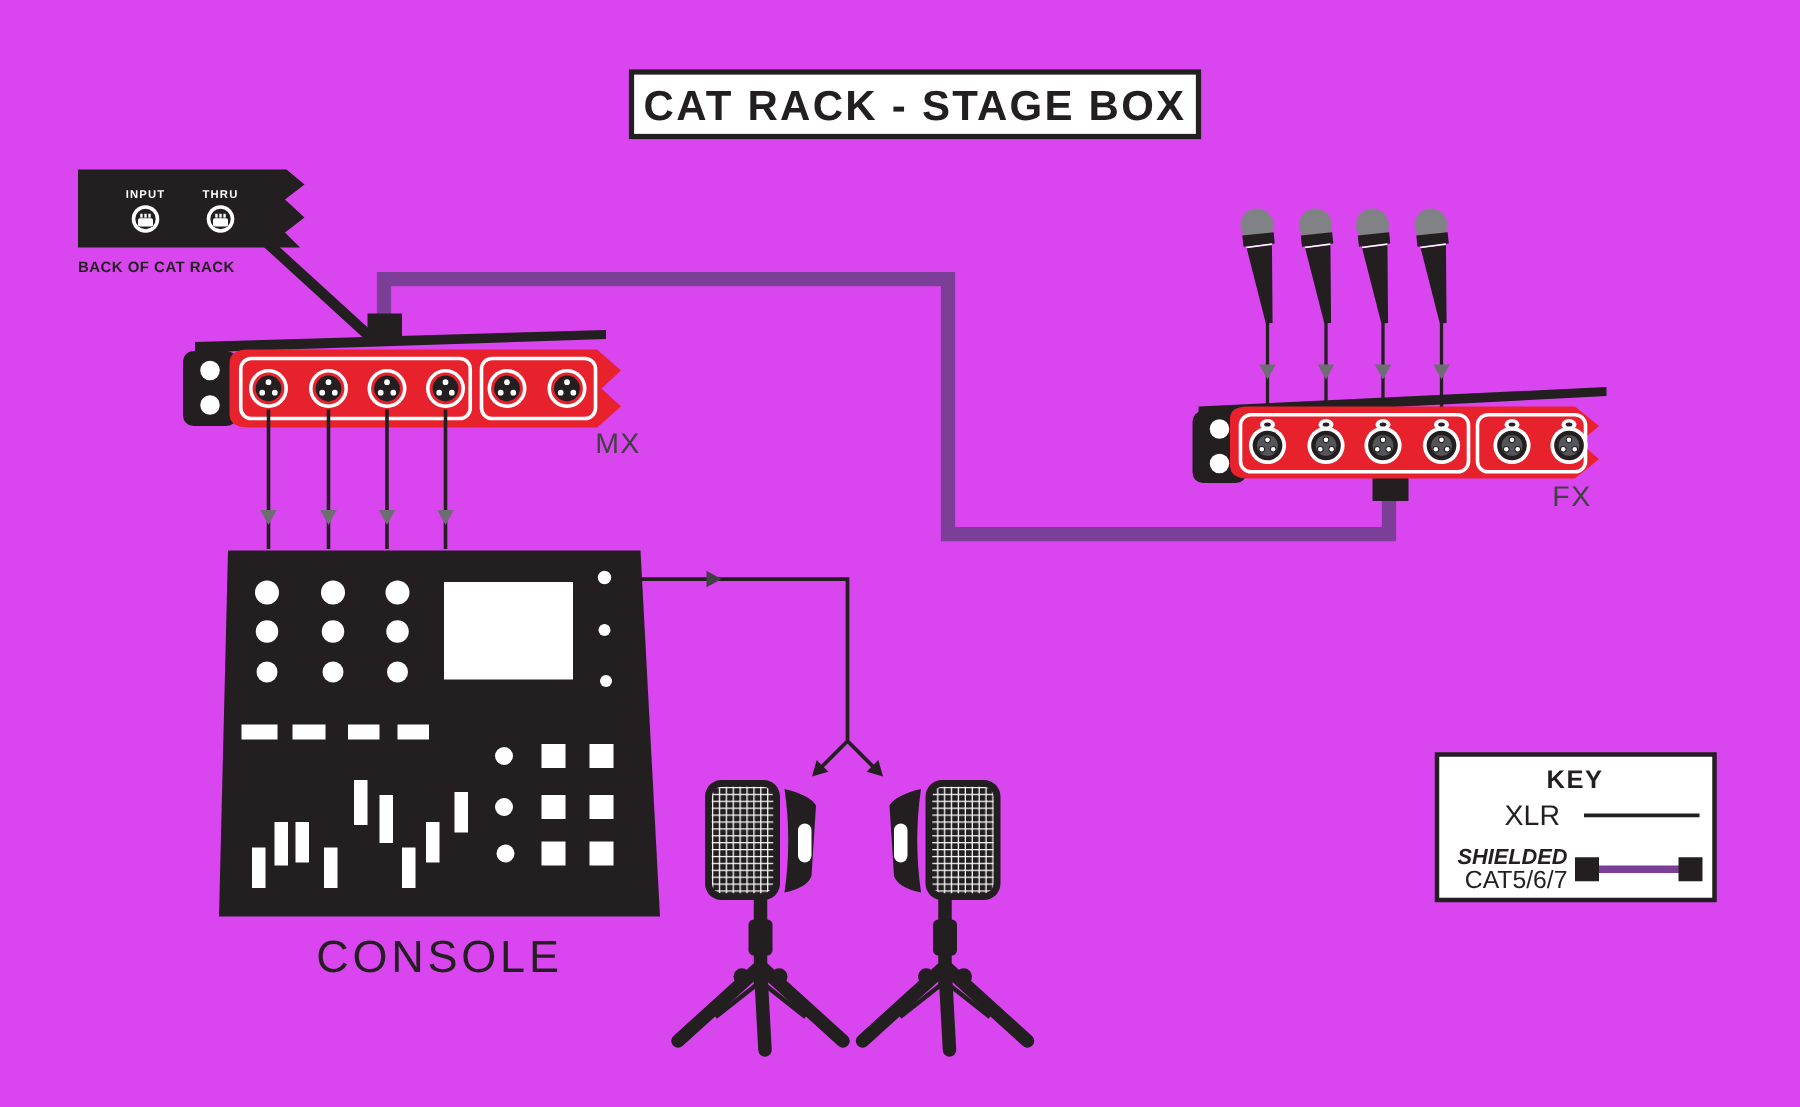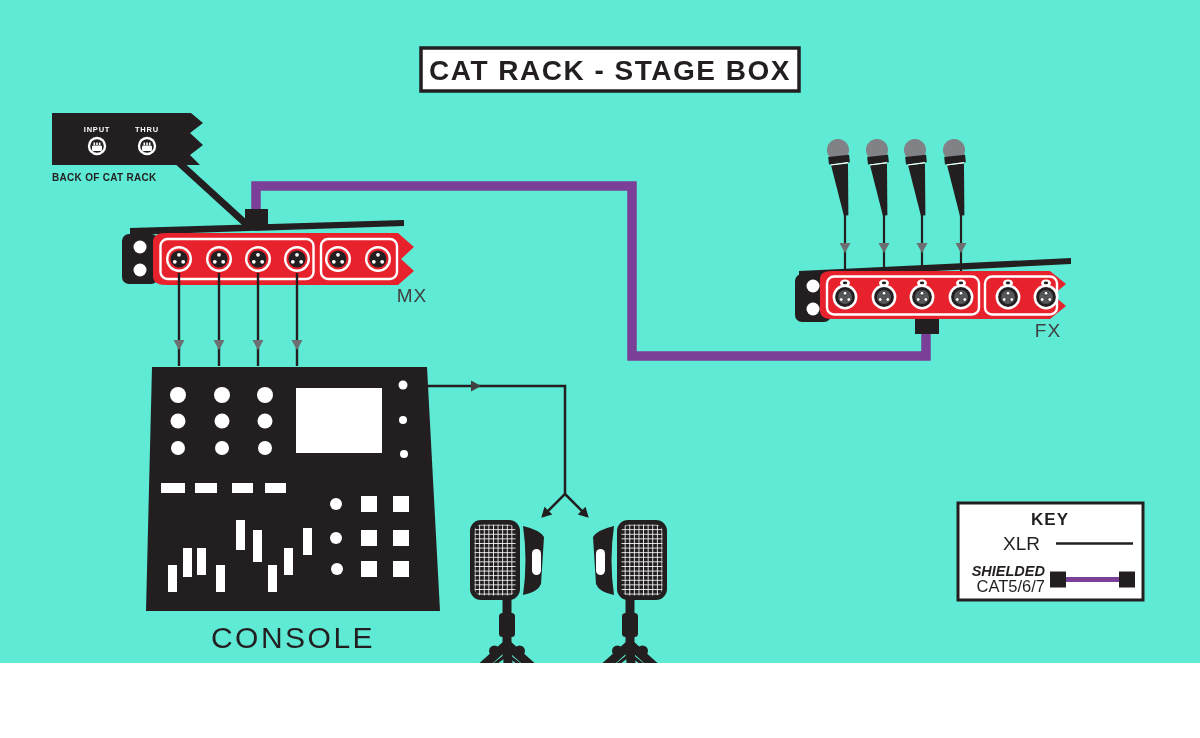--- a/index.html
+++ b/index.html
@@ -1,16 +1,16 @@
 <!DOCTYPE html>
 <html style="--red: #E8222C; --purple: #7B3F98; --ink: #231F20; --arrow_gray: #6D6E71; --arrow_dark: #414042; --mic_gray: #808285; --label_gray: #414042;"><head>
 <meta charset="utf-8">
 <style>
   html,body{margin:0;padding:0;background:#fff;}
-  .stage{width:1200px;height:663px;position:relative;background:#5eead4;overflow:hidden;}
+  .stage{width:1200px;height:738px;position:relative;background:#d946ef;overflow:hidden;}
   svg{display:block;}
   svg text{font-family:"Liberation Sans",sans-serif;fill:var(--ink,#231F20);}
   .red-fill{fill:var(--red,#E8222C);}
   .ink-fill{fill:var(--ink,#231F20);}
   .ink-stroke{stroke:var(--ink,#231F20);}
   .purple-stroke{stroke:var(--purple,#7B3F98);}
   .gray-arrow{fill:var(--arrow_gray,#6D6E71);}
   .dark-arrow{fill:var(--arrow_dark,#414042);}
   .mic-gray-fill{fill:var(--mic_gray,#808285);}
   .label-gray{fill:var(--label_gray,#414042);}

